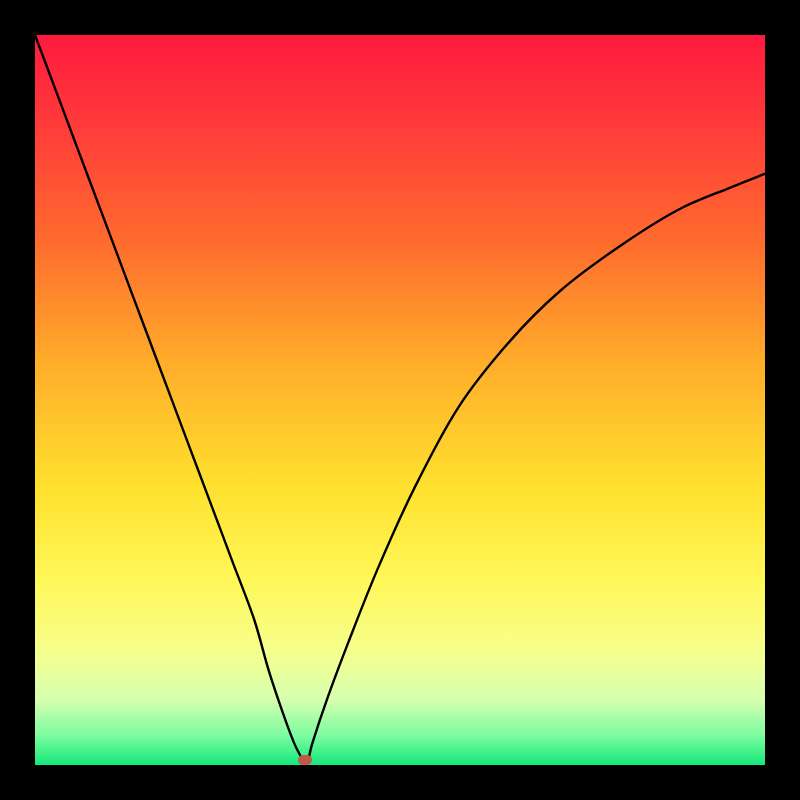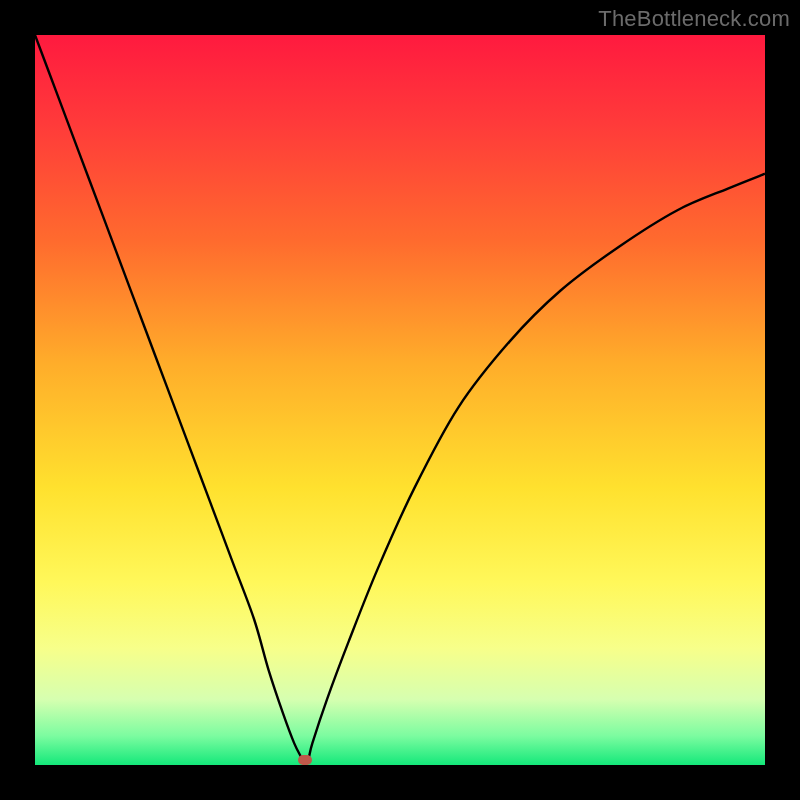--- a/index.html
+++ b/index.html
@@ -52,21 +52,20 @@
     font-size: 22px;
     font-weight: 500;
     letter-spacing: 0.2px;
   }
 </style>
 </head>
 <body>
 
 <div class="frame">
 
-  <div class="watermark">TheBottleneck.com</div>
 
   <div class="plot-area">
 
     <svg class="gradient" viewBox="0 0 730 730" preserveAspectRatio="none">
       <defs>
         <linearGradient id="bg-grad" x1="0" y1="0" x2="0" y2="1">
             <stop offset="0%" stop-color="#ff1a3f"></stop>
             <stop offset="12%" stop-color="#ff3a3a"></stop>
             <stop offset="28%" stop-color="#ff6a2e"></stop>
             <stop offset="45%" stop-color="#ffad2a"></stop>

